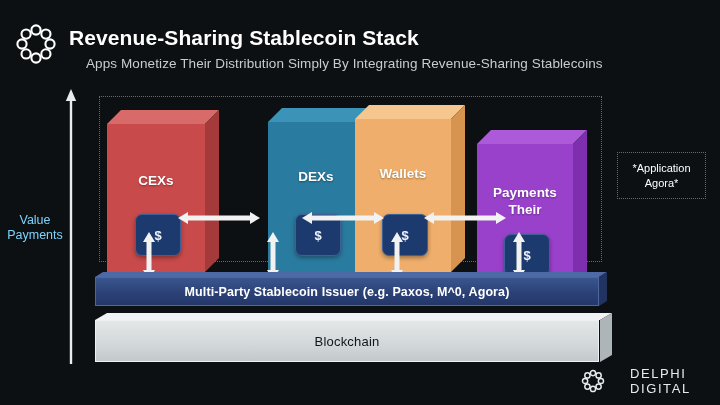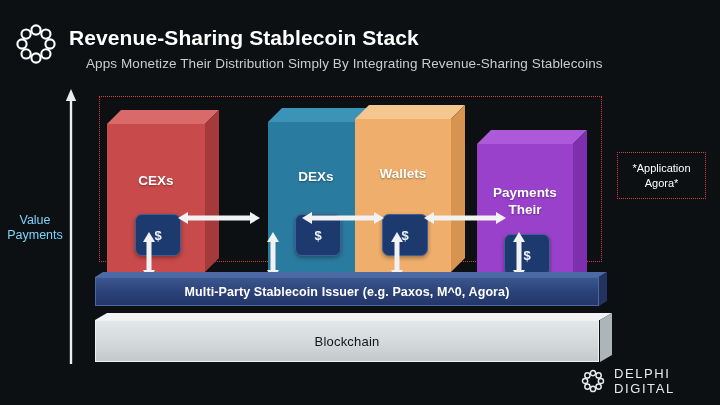--- a/index.html
+++ b/index.html
@@ -80,21 +80,21 @@
   .chain{position:absolute;left:95px;top:313px;width:517px;height:50px;}
   .chain .cfront{
     position:absolute;left:0;top:7px;width:504px;height:42px;
     background:linear-gradient(180deg,#e3e7e8 0%,#d2d7d9 60%,#c3c9cb 100%);
     border:1px solid #eef1f2;box-sizing:border-box;
     display:flex;align-items:center;justify-content:center;
     color:#10161b;font-size:13px;font-weight:normal;letter-spacing:.2px;
   }
 
   
-  .footer-logo{position:absolute;left:580px;top:366px;display:flex;align-items:center;gap:8px;}
+  .footer-logo{position:absolute;left:580px;top:366px;display:flex;align-items:center;gap:24px;}
   .footer-logo .fmark{width:26px;height:26px;}
   .footer-text{
     color:#e8eaec;font-size:13px;letter-spacing:1.6px;font-weight:500;
   }
 </style>
 </head>
 <body>
 
 <div id="stage">
 

